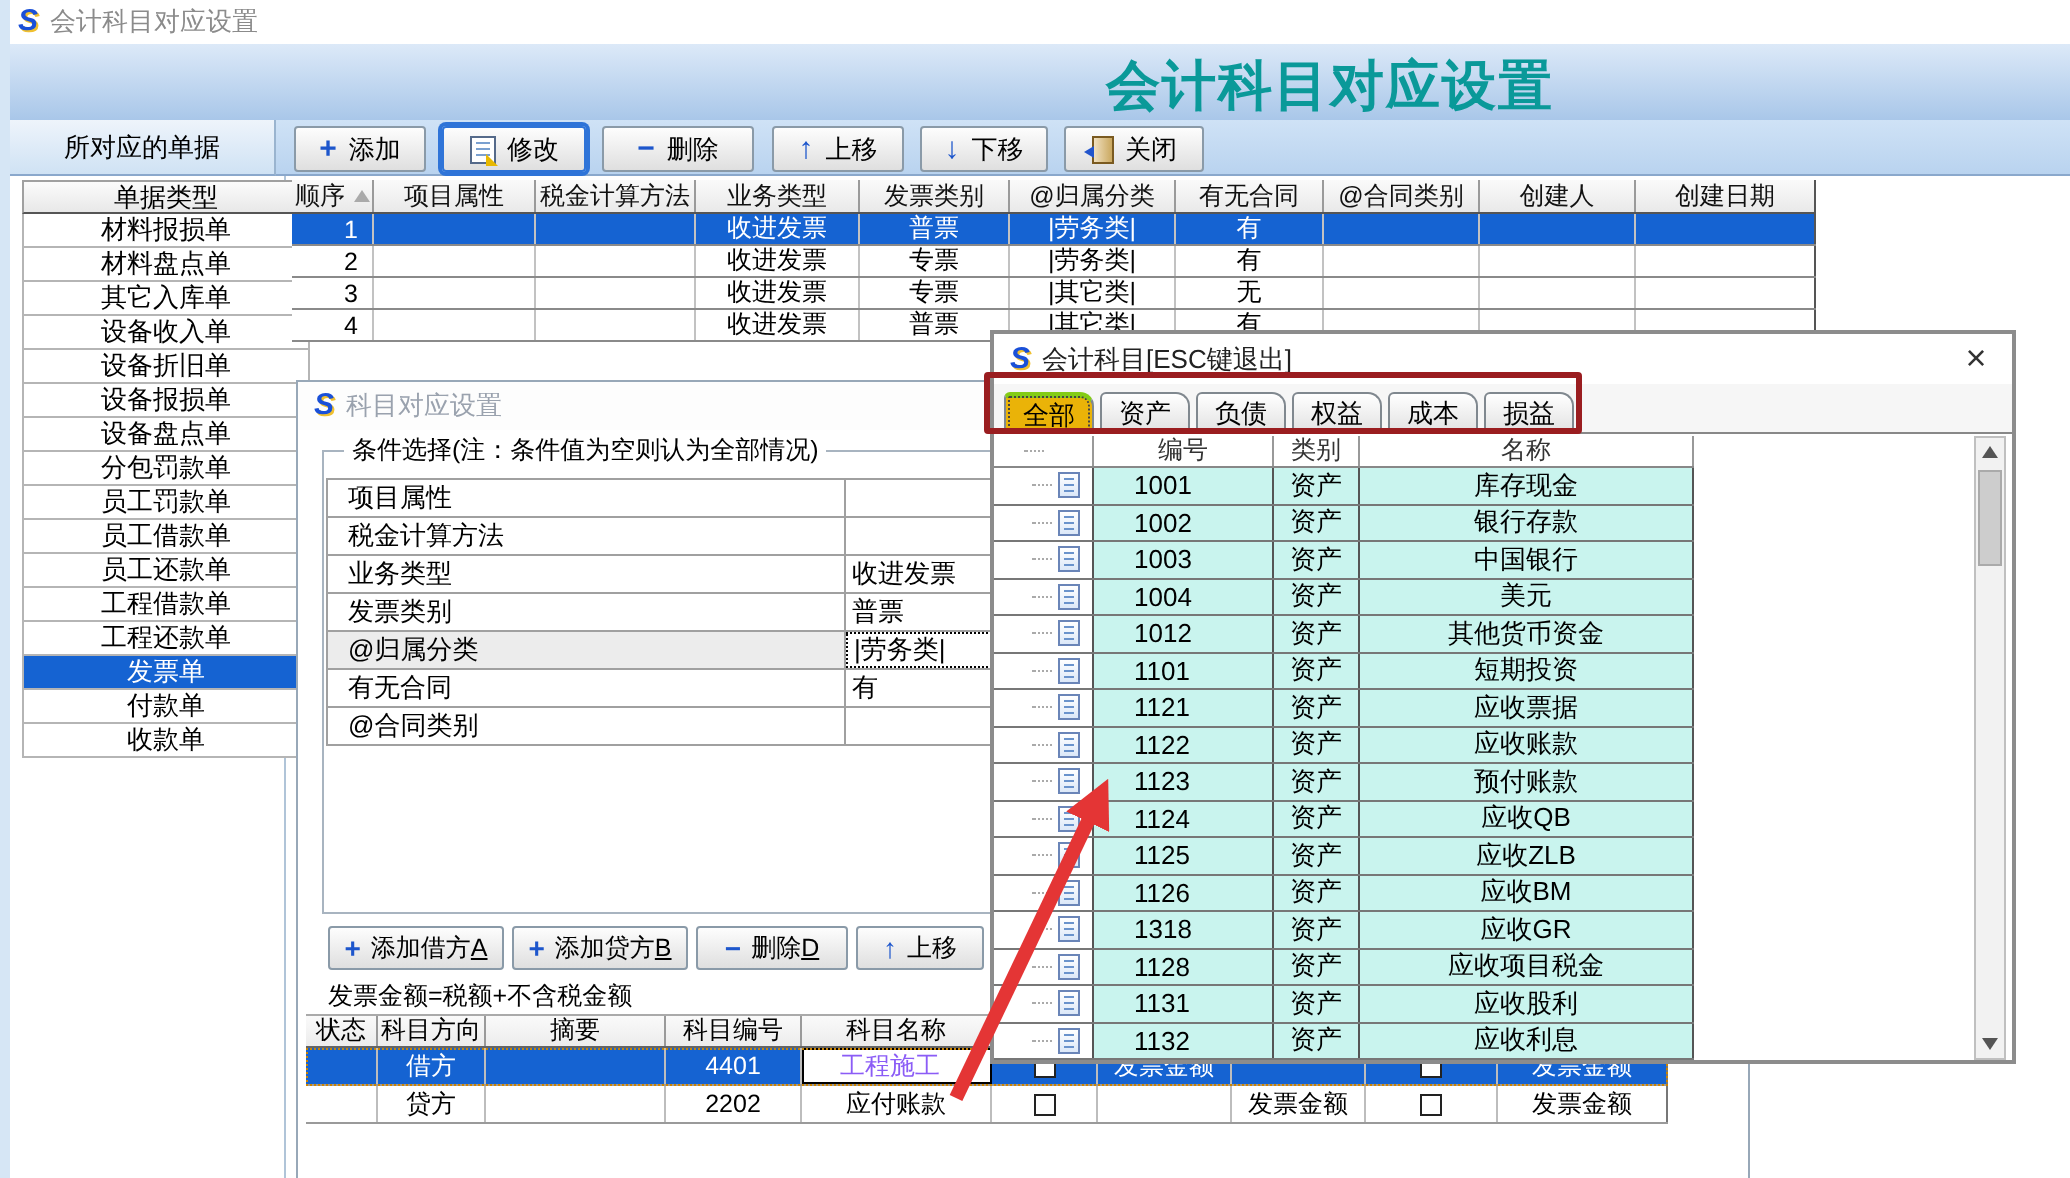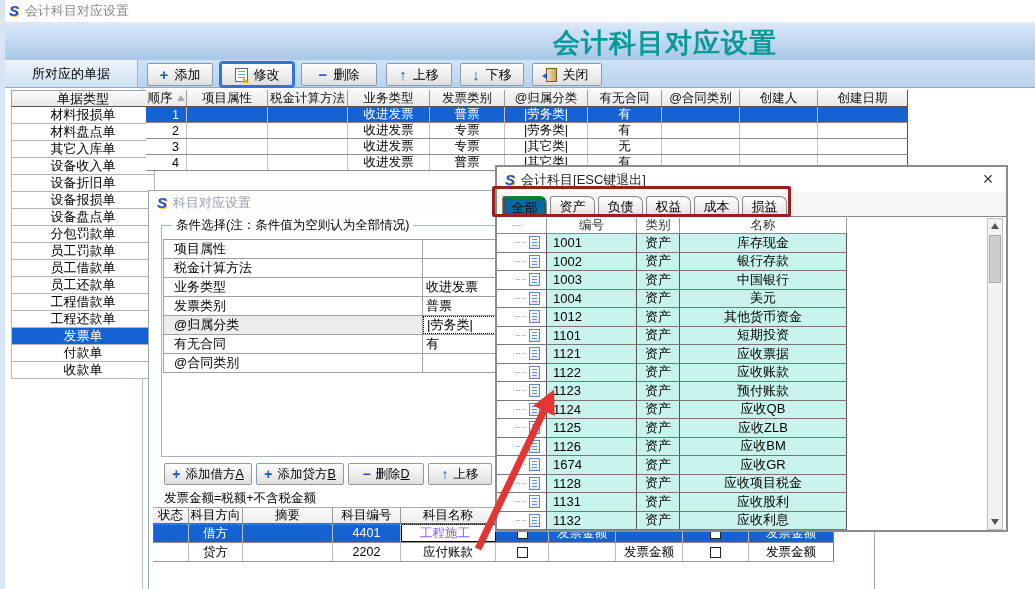--- a/index.html
+++ b/index.html
@@ -74,29 +74,29 @@
   .dc5{width:53px;}.dc6{width:67px;}.dc7{width:67px;}.dc8{width:66px;}.dc9{width:85px;border-right:1px solid #777 !important;}
   .edit-cell{background:#fff !important;color:#8b5cf6;border:1px solid #000 !important;justify-content:flex-start !important;padding-left:18px;}
   .cb{display:inline-block;width:11px;height:11px;background:#fff;border:1px solid #222;box-sizing:border-box;}
 
   
   .kdlg{left:495px;top:165px;width:513px;height:367px;background:#fff;border:2px solid #8c8c8c;box-sizing:border-box;z-index:20;}
   .kdlg-title{position:absolute;left:0;top:0;width:100%;height:25px;background:#fff;display:flex;align-items:center;gap:6px;padding-left:8px;box-sizing:border-box;color:#222;}
   .close-btn{position:absolute;right:8px;top:2px;width:20px;height:20px;display:flex;align-items:center;justify-content:center;font-size:18px;color:#333;cursor:pointer;}
   .tabstrip{position:absolute;left:0;top:25px;width:100%;height:25px;background:#f6f6f6;border-bottom:1px solid #888;box-sizing:border-box;}
   .tab{position:absolute;top:4px;width:45px;height:21px;background:linear-gradient(#ffffff,#e0e0e0);border:1px solid #80888f;border-bottom:none;border-radius:3px 7px 0 0;display:flex;align-items:center;justify-content:center;font-size:13px;cursor:pointer;box-sizing:border-box;}
-  .tab.sel{background:#0369a1;border-top:3px solid #15803d;outline:1px dotted #444;outline-offset:-3px;}
+  .tab.sel{background:#eab308;border-top:3px solid #84cc16;outline:1px dotted #444;outline-offset:-3px;}
   .khead{position:absolute;left:0;top:51px;display:flex;height:16px;background:#fff;border-bottom:1px solid #888;box-sizing:border-box;}
   .khead .sc{display:flex;align-items:center;justify-content:center;font-size:12.5px;color:#333;border-right:1px solid #999;box-sizing:border-box;}
   .krows{position:absolute;left:0;top:67px;width:350px;}
   .srow{display:flex;height:18.5px;border-bottom:1px solid #777;box-sizing:border-box;cursor:pointer;}
   .srow .sc{display:flex;align-items:center;font-size:13px;border-right:1px solid #555;box-sizing:border-box;background:#c9f4ee;}
   .sc-icon{width:50px;background:#fff !important;justify-content:flex-end;padding-right:6px;}
   .sc-icon::before{content:"";width:10px;border-top:1px dotted #aaa;margin-right:3px;}
-  .sc0{width:90px;padding-left:6px;}
+  .sc0{width:90px;padding-left:20px;}
   .sc1{width:43px;justify-content:center;}
   .sc2{width:167px;justify-content:center;}
   .page-ic{display:inline-block;width:11px;height:13px;background:linear-gradient(#ffffff,#dce8f8);border:1px solid #6a85b8;position:relative;box-sizing:border-box;}
   .page-ic::before{content:"";position:absolute;left:2px;right:2px;top:2px;height:7px;background:repeating-linear-gradient(#6a93cc 0 1px,transparent 1px 3px);}
   .kscroll{position:absolute;right:3px;top:51px;width:16px;height:312px;background:#f2f2f2;border:1px solid #c0c0c0;box-sizing:border-box;}
   .sbtn{position:absolute;left:0;width:14px;height:14px;display:flex;align-items:center;justify-content:center;cursor:pointer;}
   .tri-up{width:0;height:0;border-left:4px solid transparent;border-right:4px solid transparent;border-bottom:6px solid #555;}
   .tri-down{width:0;height:0;border-left:4px solid transparent;border-right:4px solid transparent;border-top:6px solid #555;}
   .thumb{position:absolute;left:1px;top:16px;width:12px;height:48px;background:#cdcdcd;border:1px solid #aaa;box-sizing:border-box;cursor:pointer;}
 
@@ -552,21 +552,21 @@
           </div>
           <div class="sc sc0">1126</div>
           <div class="sc sc1">资产</div>
           <div class="sc sc2">应收BM</div>
         </div>
 
         <div class="srow">
           <div class="sc sc-icon">
             <span class="page-ic"></span>
           </div>
-          <div class="sc sc0">1674</div>
+          <div class="sc sc0">1318</div>
           <div class="sc sc1">资产</div>
           <div class="sc sc2">应收GR</div>
         </div>
 
         <div class="srow">
           <div class="sc sc-icon">
             <span class="page-ic"></span>
           </div>
           <div class="sc sc0">1128</div>
           <div class="sc sc1">资产</div>

